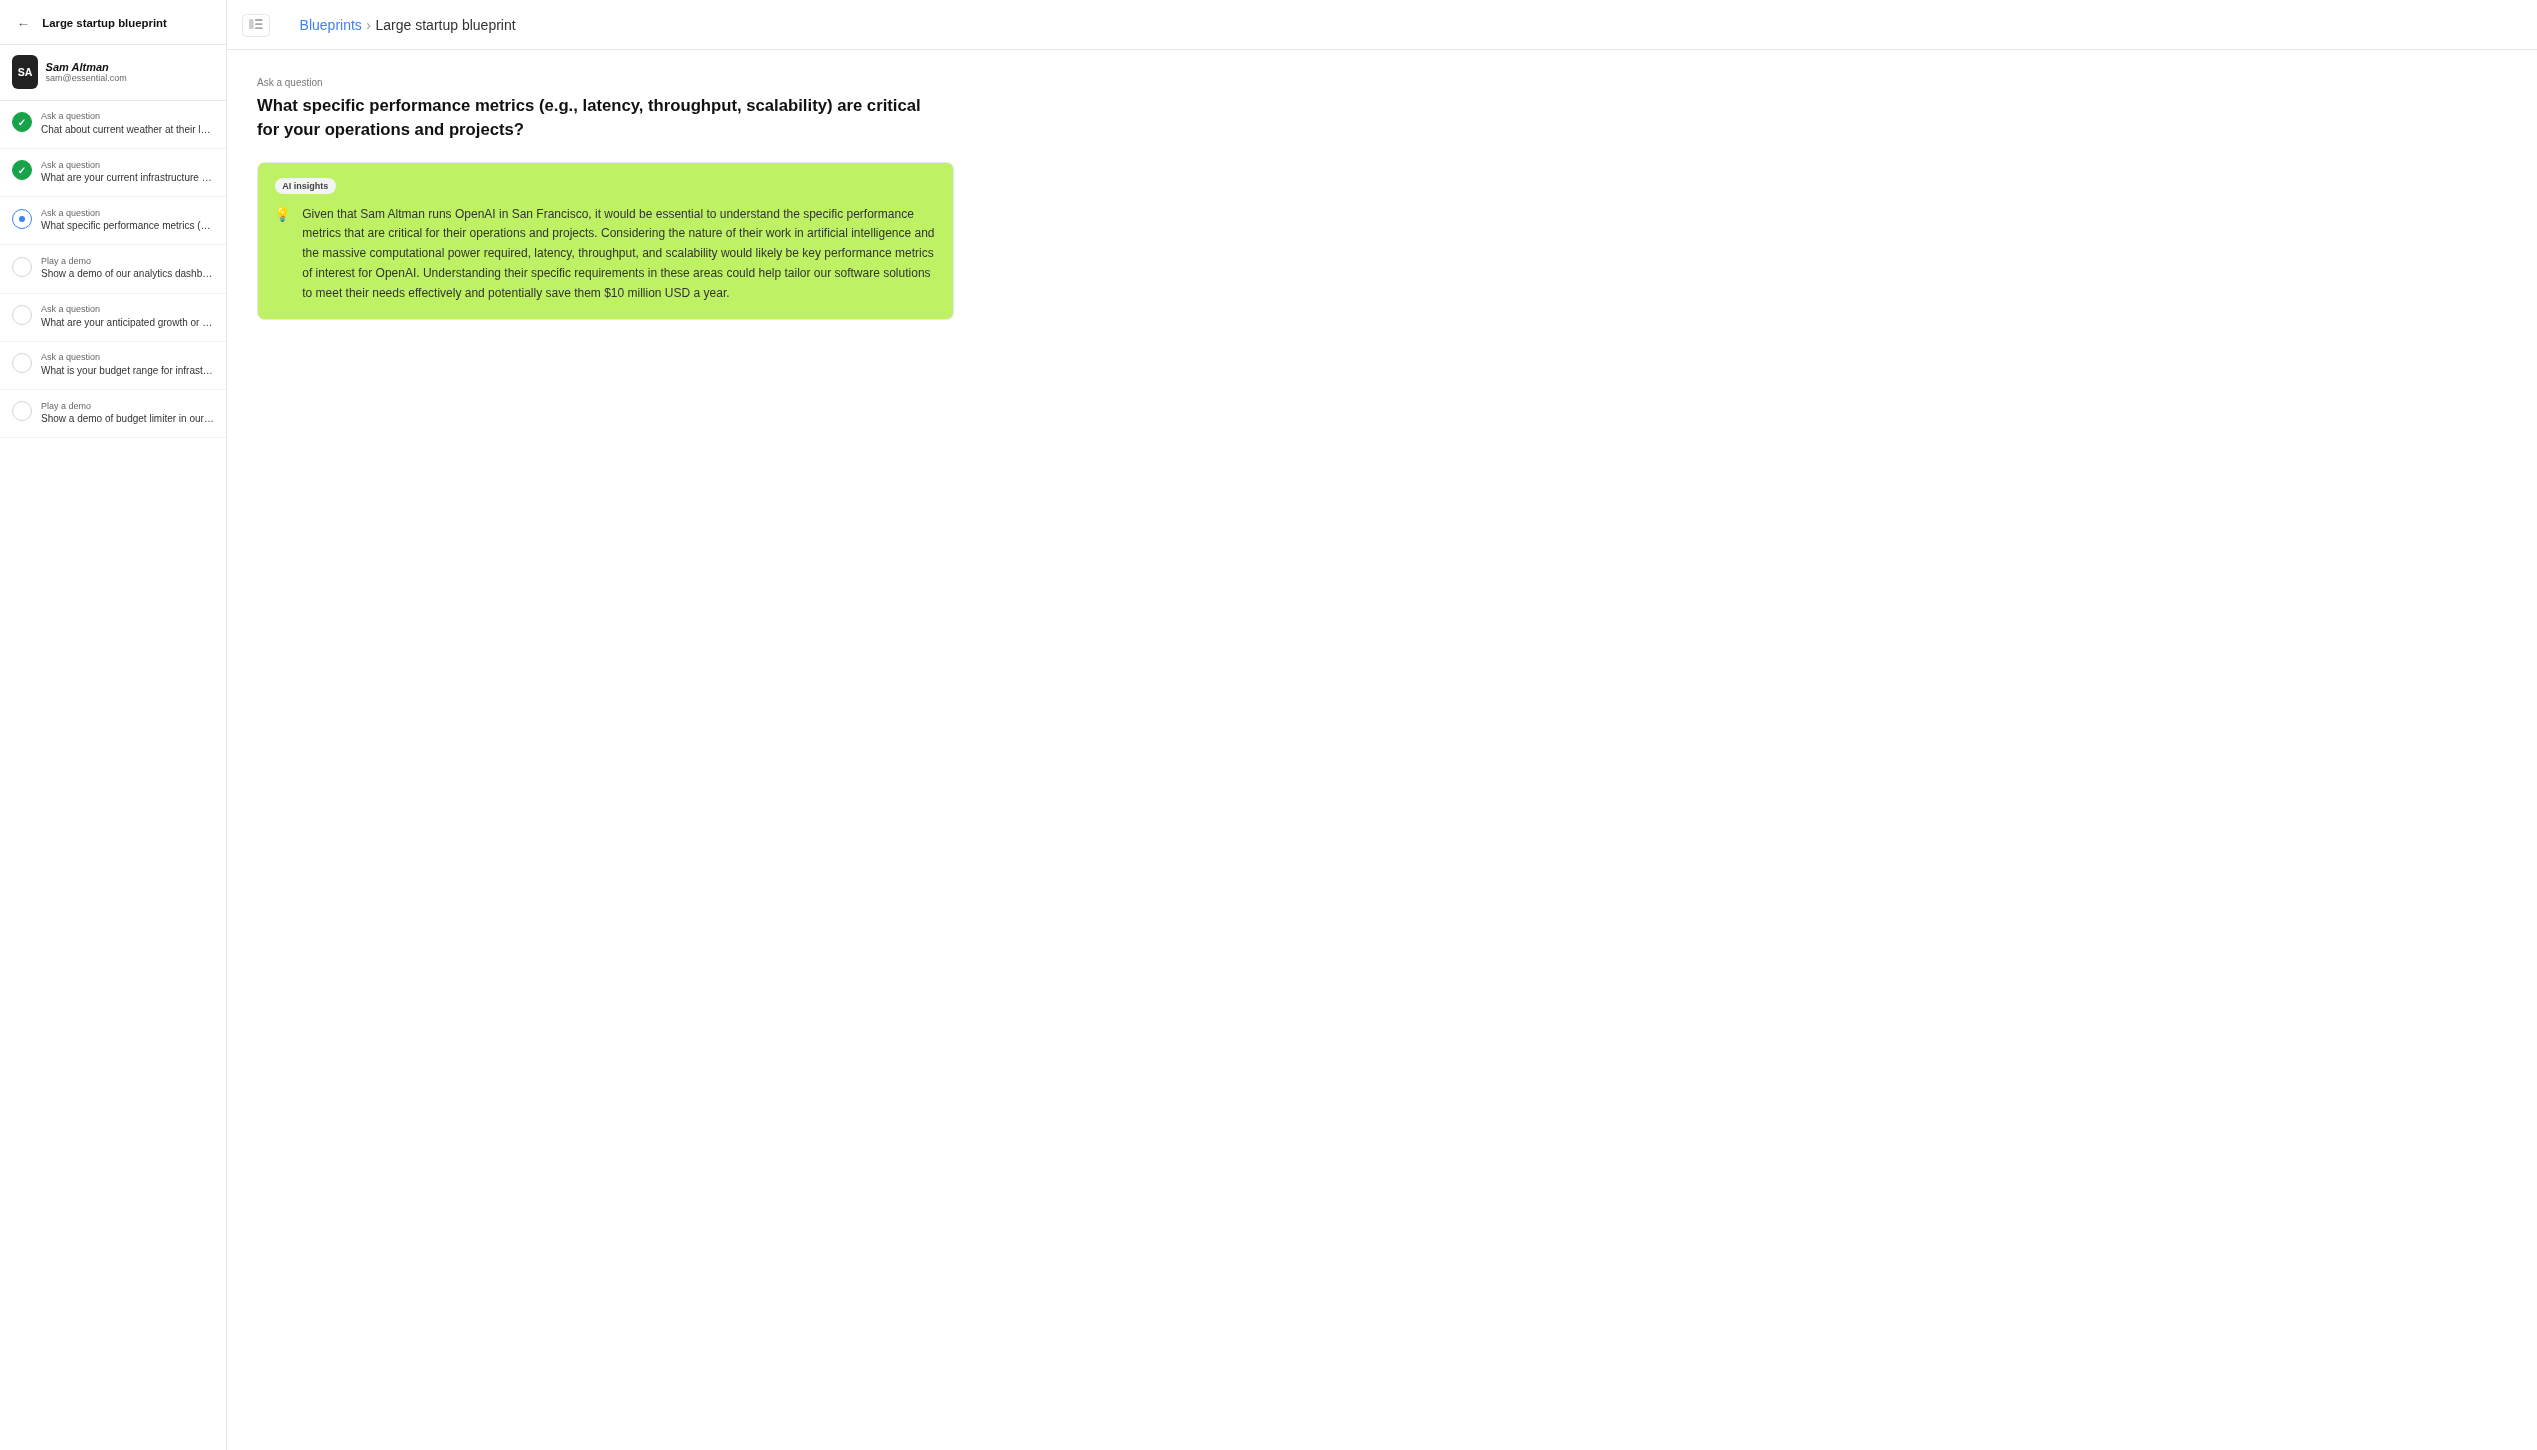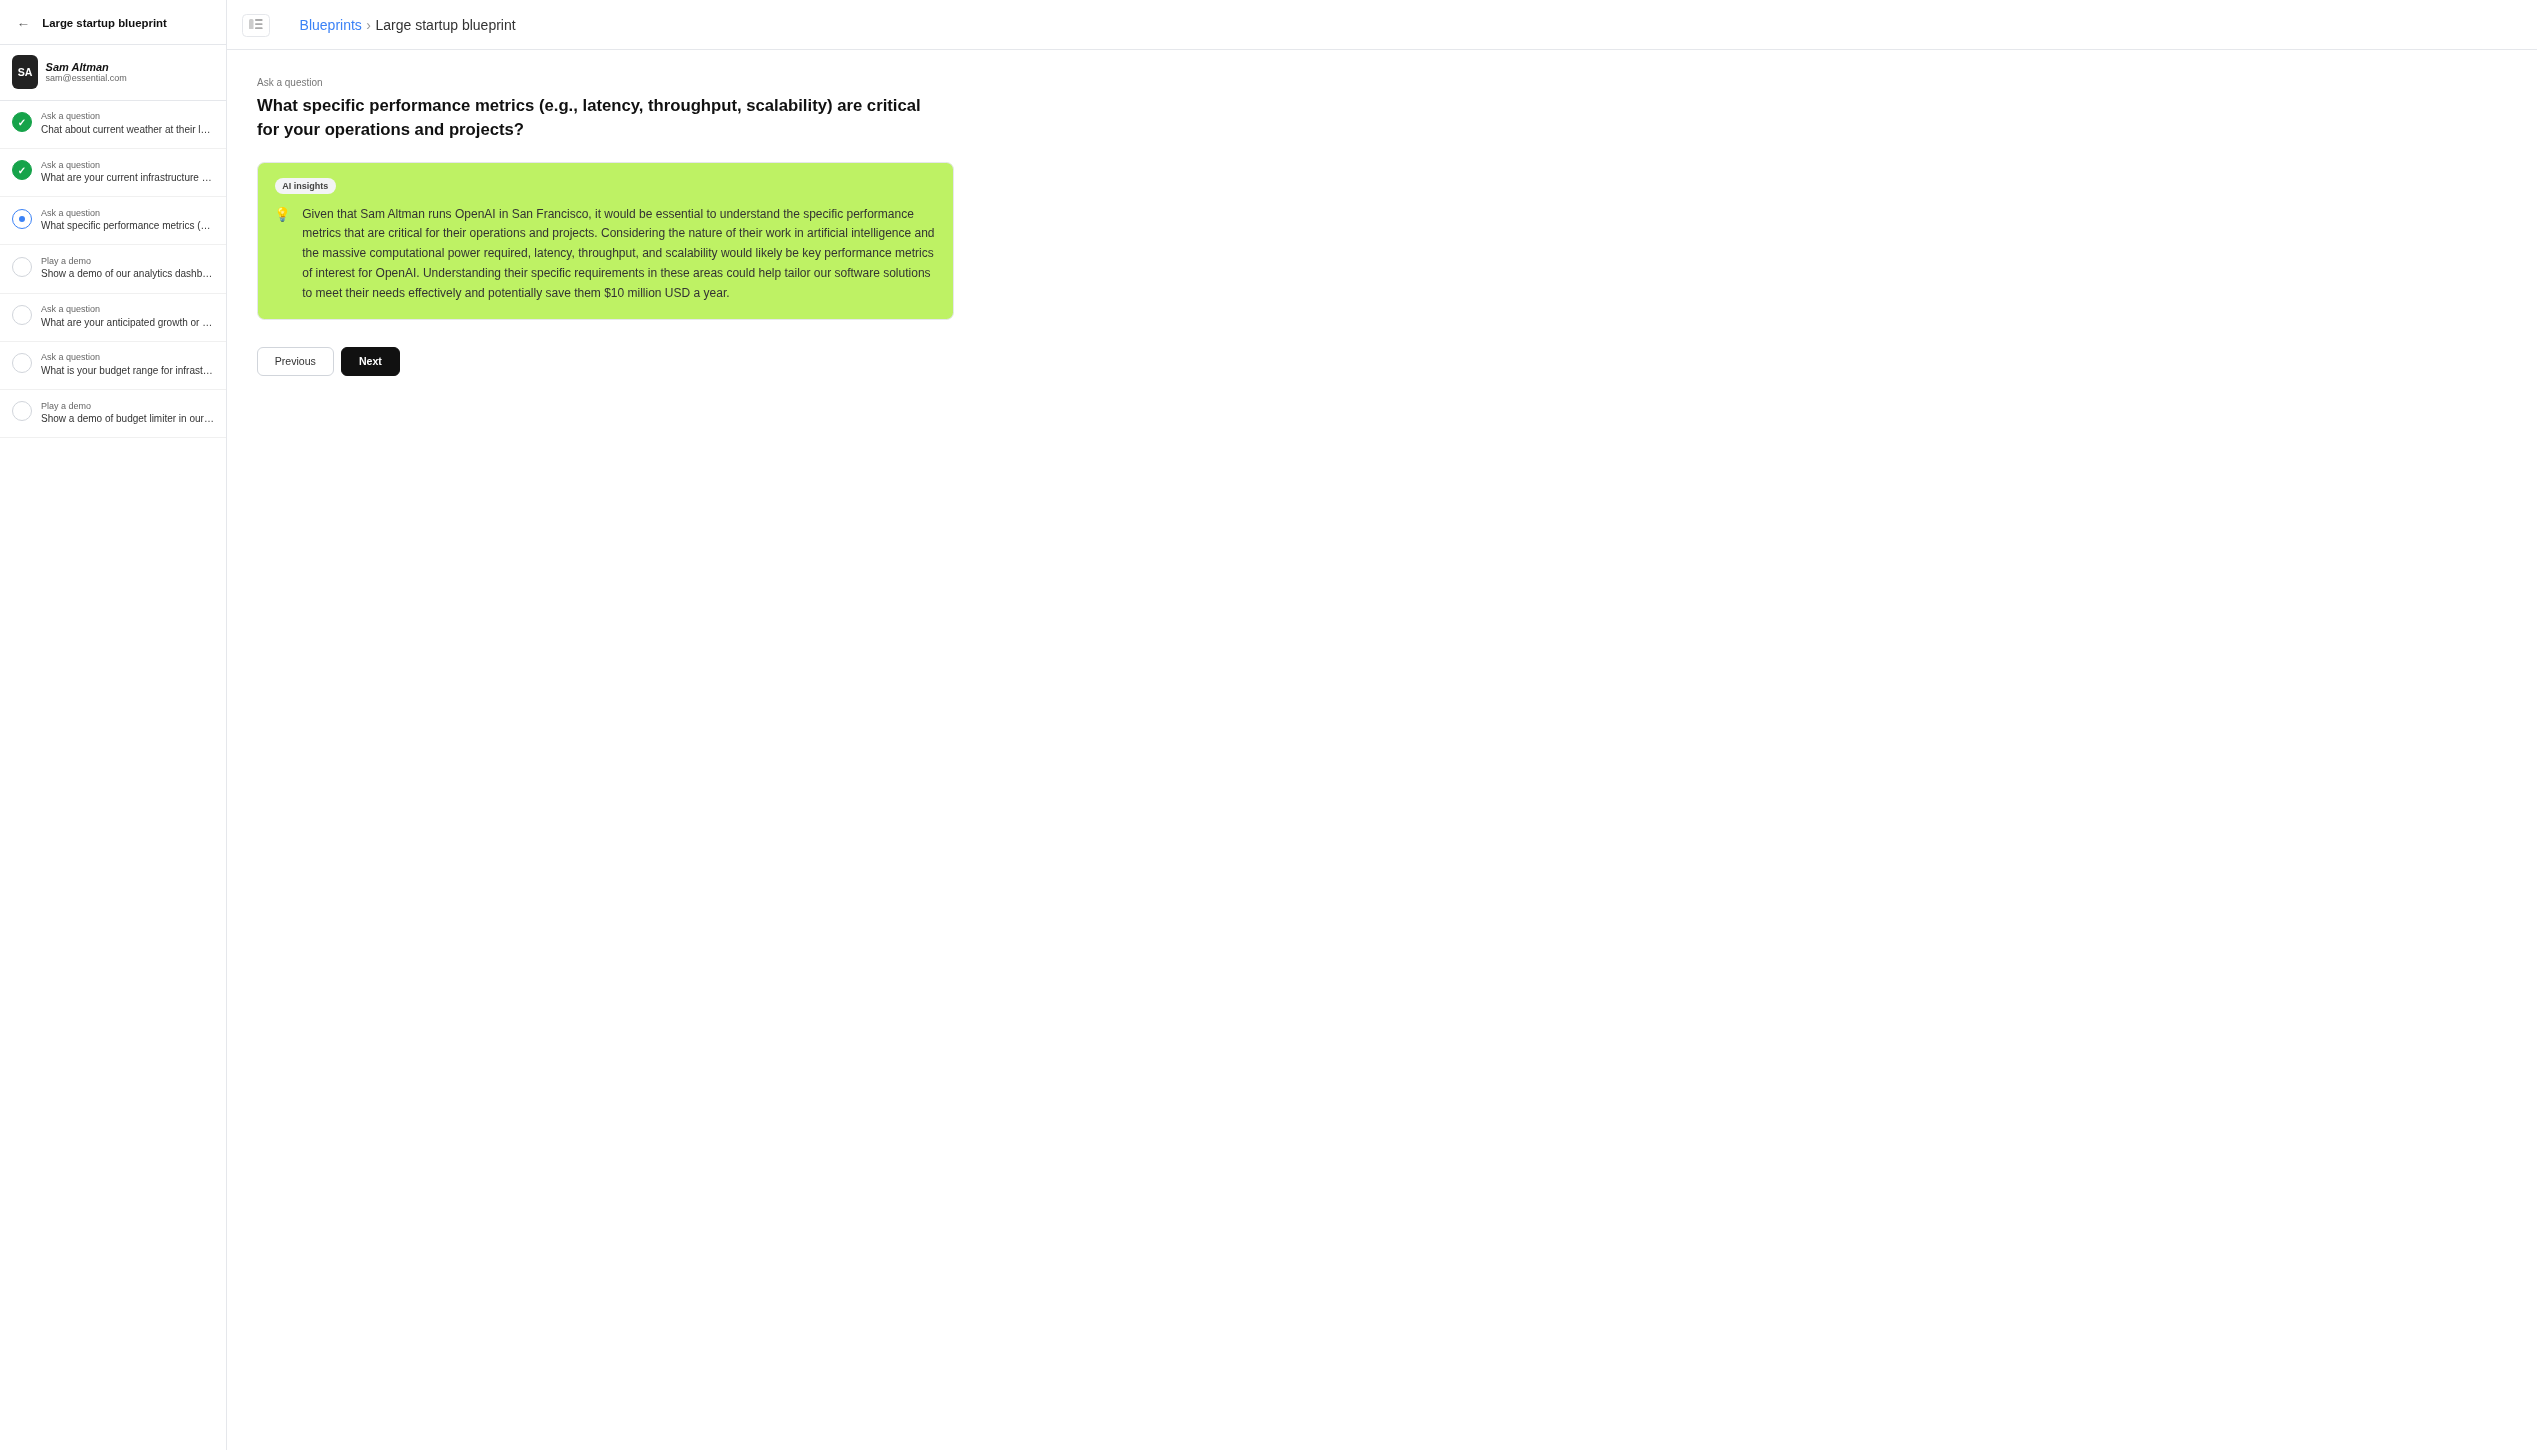--- a/index.html
+++ b/index.html
@@ -314,19 +314,15 @@
     <div class="main-question">What specific performance metrics (e.g., latency, throughput, scalability) are critical for your operations and projects?</div>
 
     <div class="ai-insights-card">
       <div class="ai-badge">AI insights</div>
       <div class="ai-content-row">
         <span class="bulb-icon">💡</span>
         <p class="ai-text">Given that Sam Altman runs OpenAI in San Francisco, it would be essential to understand the specific performance metrics that are critical for their operations and projects. Considering the nature of their work in artificial intelligence and the massive computational power required, latency, throughput, and scalability would likely be key performance metrics of interest for OpenAI. Understanding their specific requirements in these areas could help tailor our software solutions to meet their needs effectively and potentially save them $10 million USD a year.</p>
       </div>
     </div>
 
-    <div class="nav-buttons">
-      <button class="btn-previous">Previous</button>
-      <button class="btn-next">Next</button>
-    </div>
   </div>
 </div>
 
 
 </body></html>

